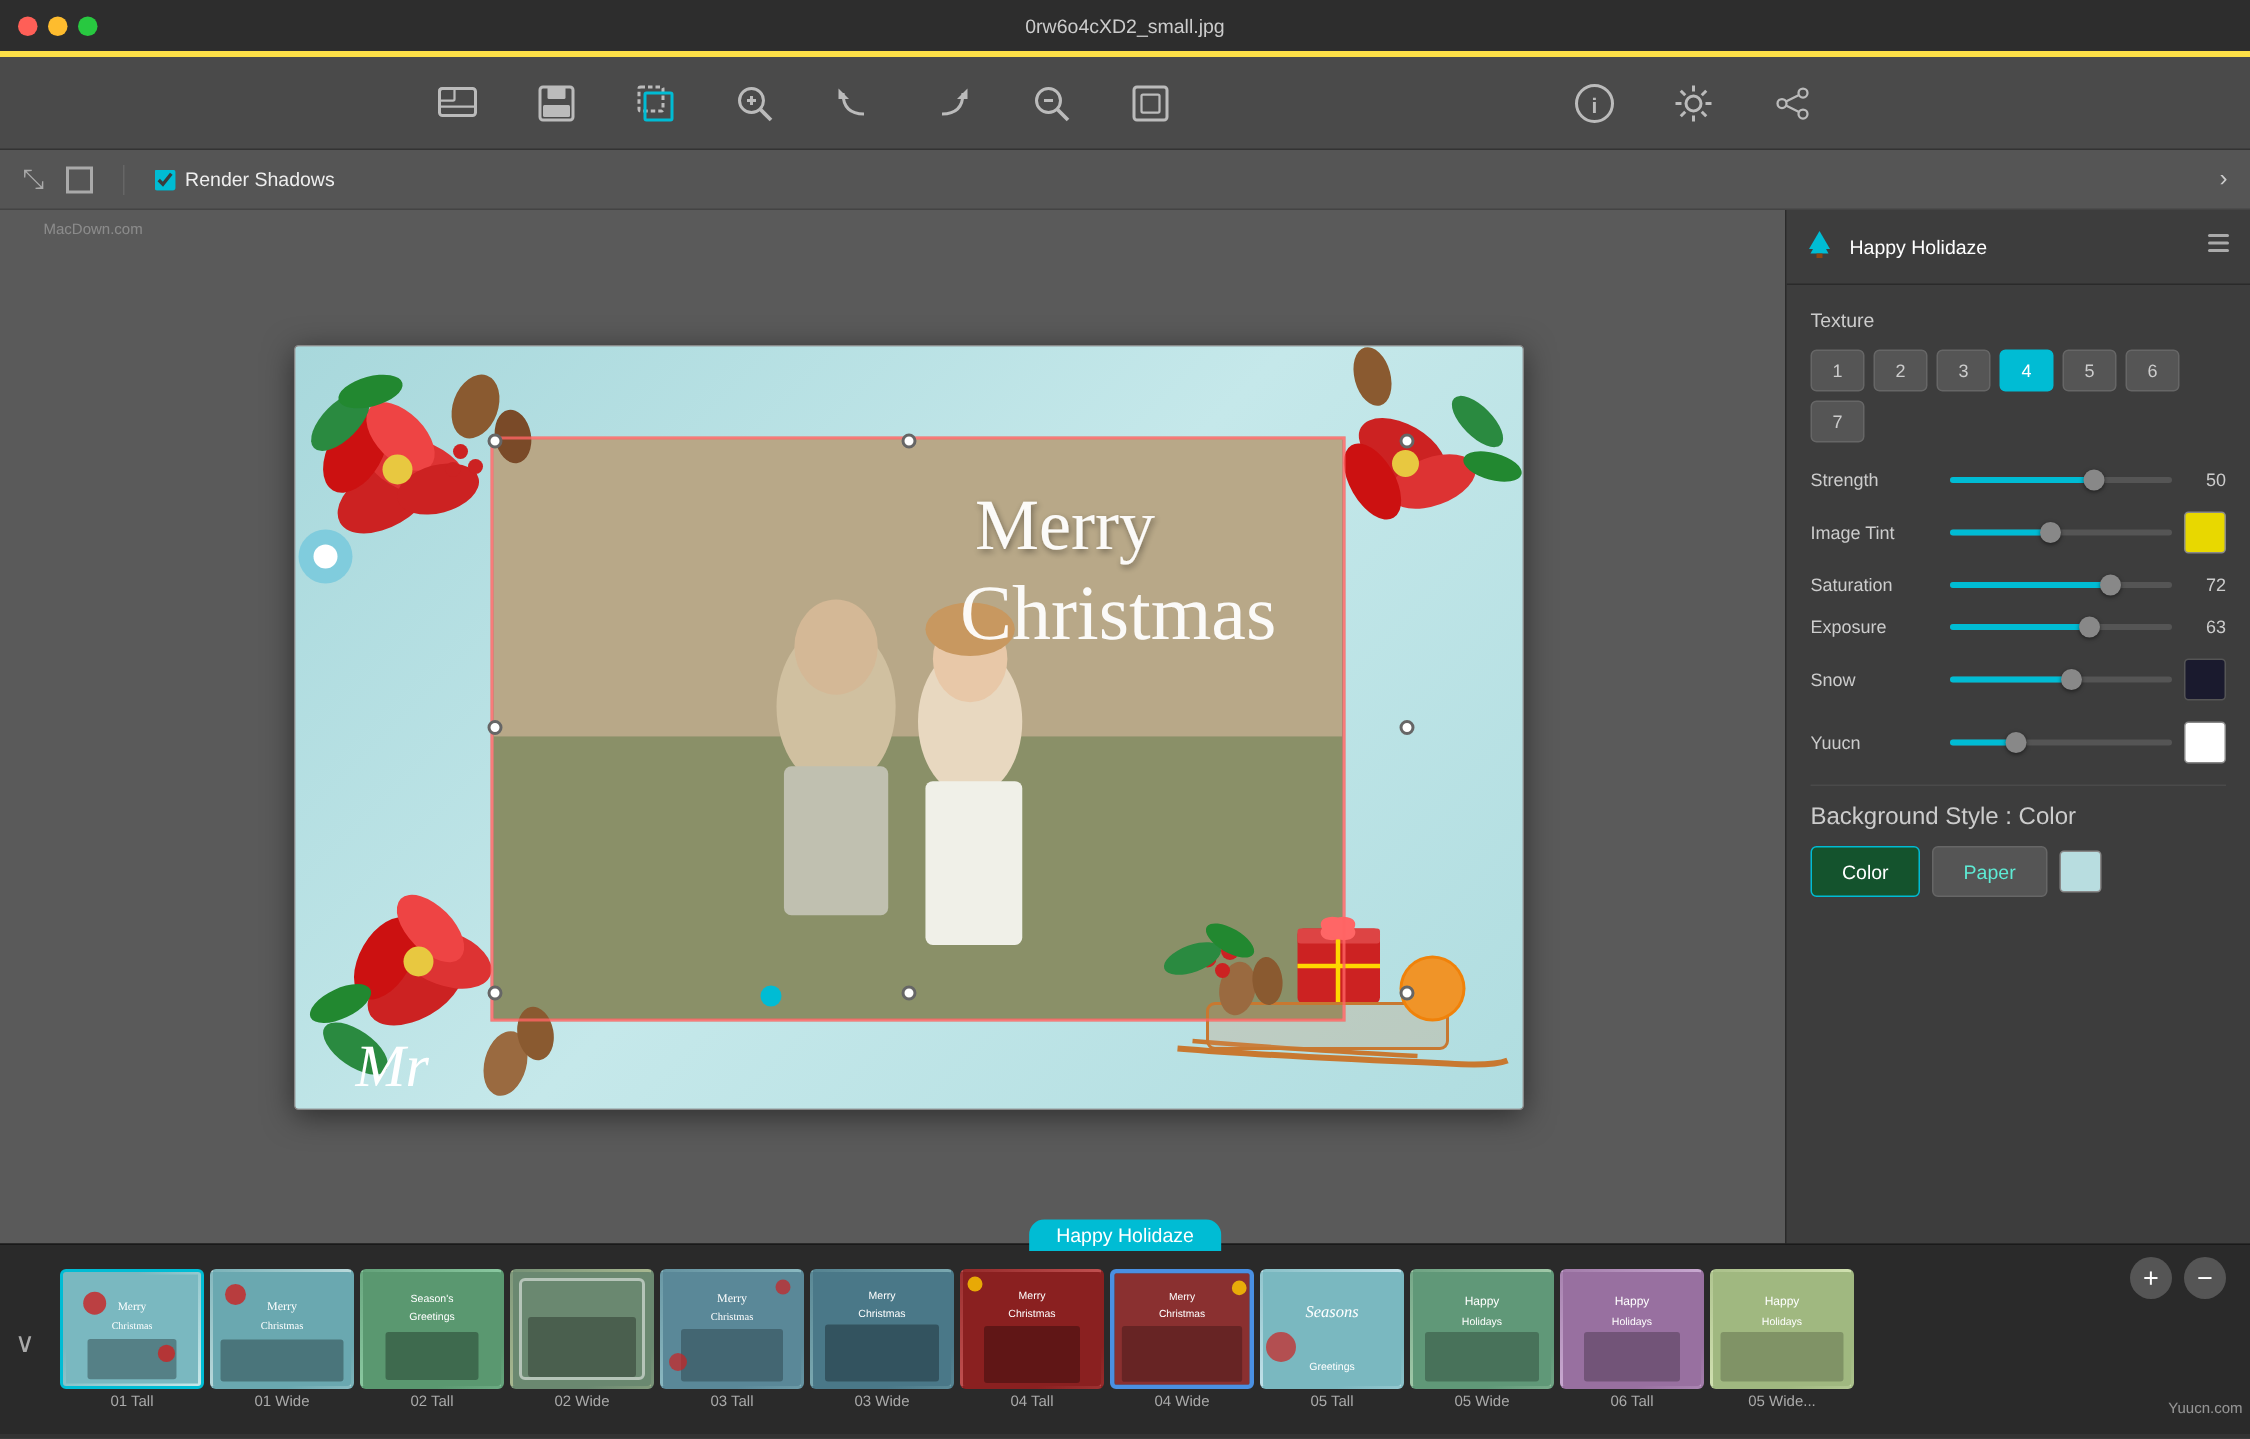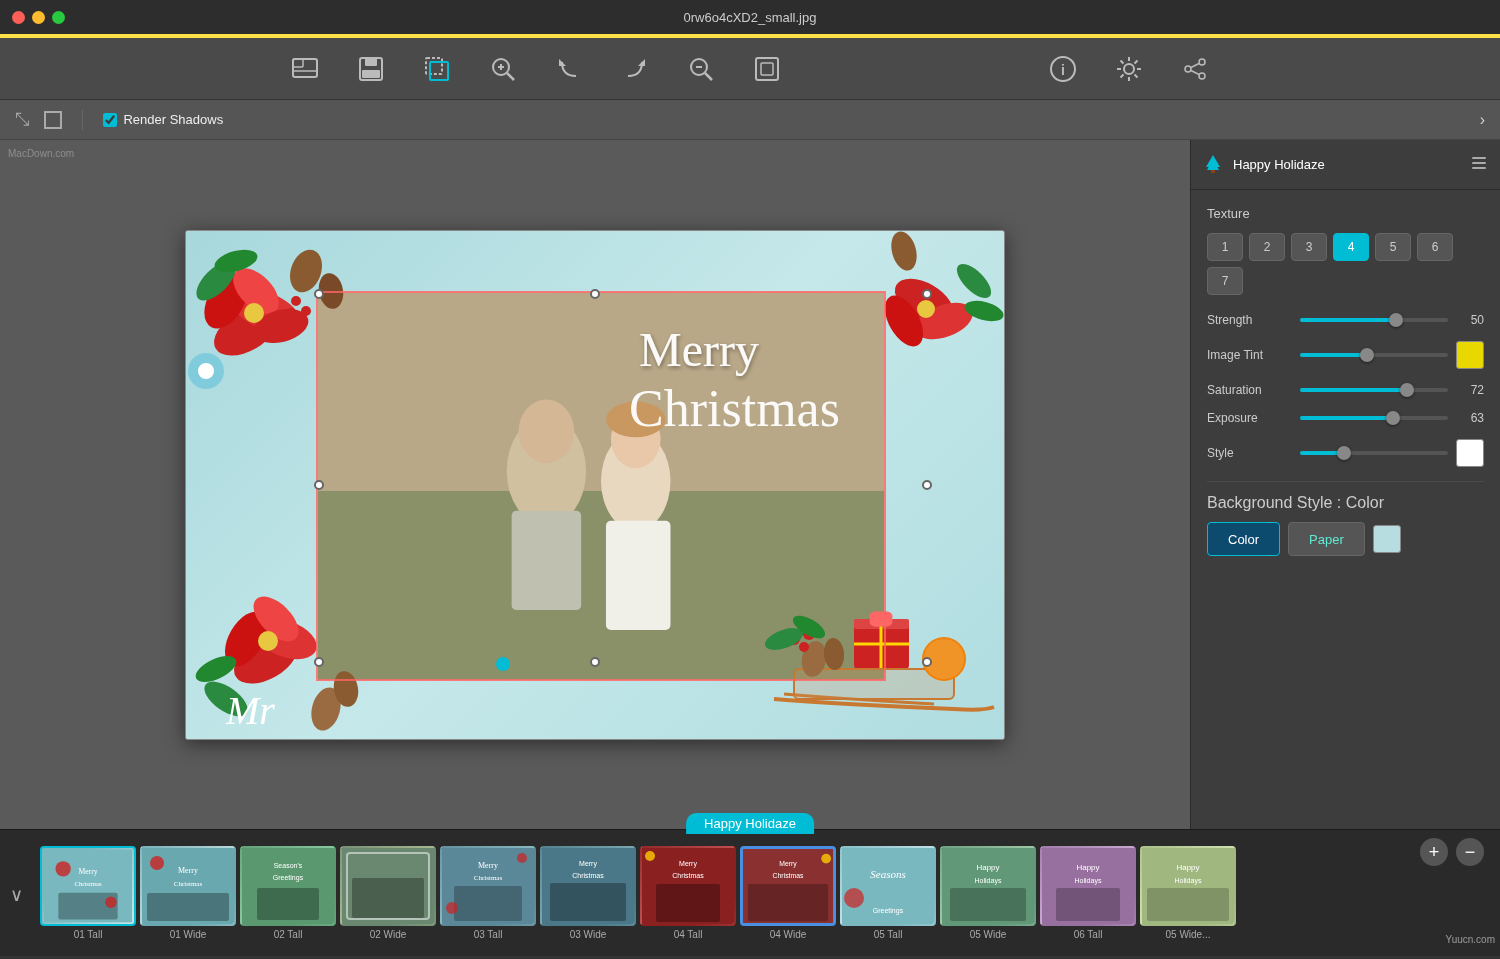--- a/index.html
+++ b/index.html
@@ -43,20 +43,21 @@
       border-bottom: 1px solid #444;
     }
     .options-bar label { display: flex; align-items: center; gap: 6px; color: #eee; cursor: pointer; }
     .options-bar input[type=checkbox] { accent-color: #00bcd4; width: 14px; height: 14px; }
     .expand-arrow { margin-left: auto; color: #ccc; font-size: 16px; cursor: pointer; }
 
     
     .main-layout {
       display: flex; height: calc(959px - 38px - 62px - 40px - 130px);
       background: #5a5a5a;
+      padding-left: 21px;
     }
 
     
     .canvas-area {
       flex: 1; display: flex; align-items: center; justify-content: center;
       padding: 20px; position: relative; overflow: hidden;
     }
 
     
     .canvas {
@@ -148,21 +149,21 @@
 
     .divider { height: 1px; background: #4a4a4a; margin: 12px 0; }
 
     .bg-style-label { color: #ccc; font-size: 16px; margin-bottom: 10px; }
 
     .bg-style-row { display: flex; align-items: center; gap: 8px; }
     .bg-btn {
       height: 34px; padding: 0 20px; border-radius: 4px; cursor: pointer;
       font-size: 13px; border: 1px solid #666;
     }
-    .bg-btn.active { background: #0c4a6e; border-color: #00bcd4; color: white; }
+    .bg-btn.active { background: #14532d; border-color: #00bcd4; color: white; }
     .bg-btn:not(.active) { background: #555; color: #5eead4; }
 
     
     .bottom-strip {
       height: 130px; background: #2a2a2a;
       border-top: 1px solid #1a1a1a;
       position: relative;
     }
 
     .strip-label {
@@ -547,23 +548,31 @@
 
       <div class="slider-row">
         <span class="slider-label">Exposure</span>
         <div class="slider-track">
           <div class="slider-fill" style="width:63%"></div>
           <div class="slider-thumb" style="left:63%"></div>
         </div>
         <span class="slider-value">63</span>
       </div>
 
-
       <div class="slider-row">
-        <span class="slider-label">Style</span>
+        <span class="slider-label">Snow</span>
+        <div class="slider-track">
+          <div class="slider-fill" style="width:55%"></div>
+          <div class="slider-thumb" style="left:55%"></div>
+        </div>
+        <div class="color-swatch swatch-dark"></div>
+      </div>
+
+      <div class="slider-row">
+        <span class="slider-label">Yuucn</span>
         <div class="slider-track">
           <div class="slider-fill" style="width:30%"></div>
           <div class="slider-thumb" style="left:30%"></div>
         </div>
         <div class="color-swatch swatch-white"></div>
       </div>
 
       <div class="divider"></div>
 
       <div class="bg-style-label">Background Style : Color</div>

